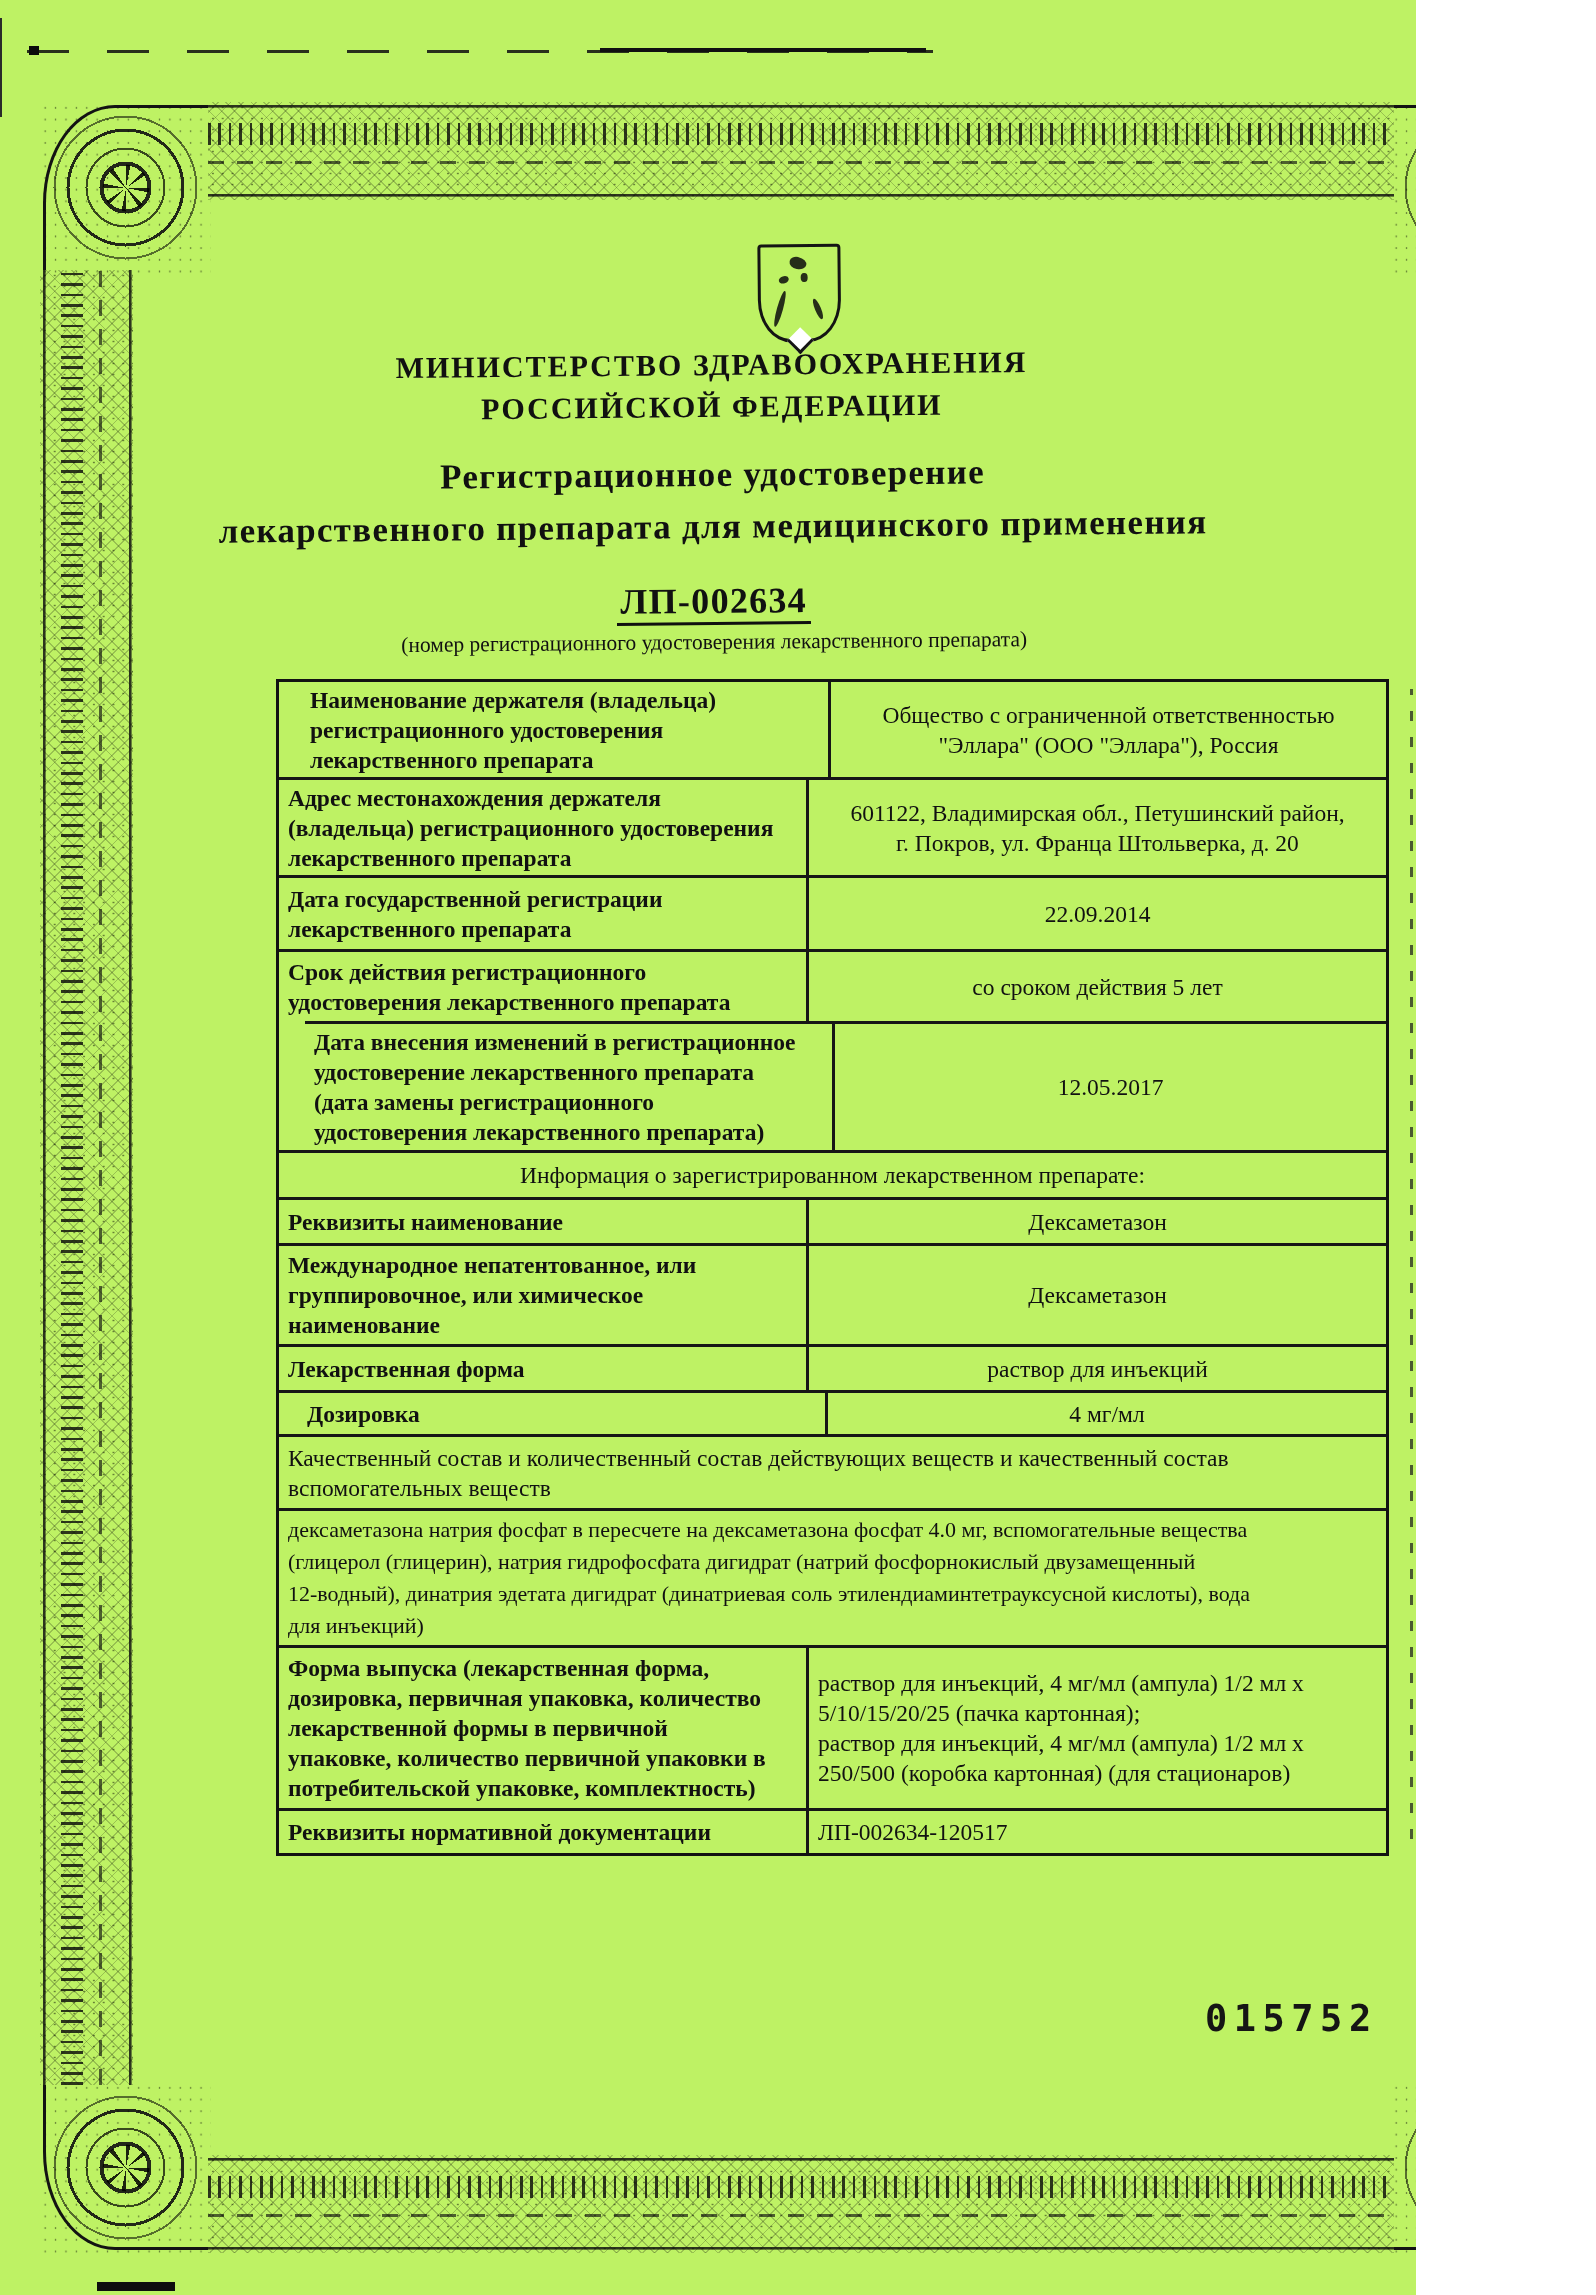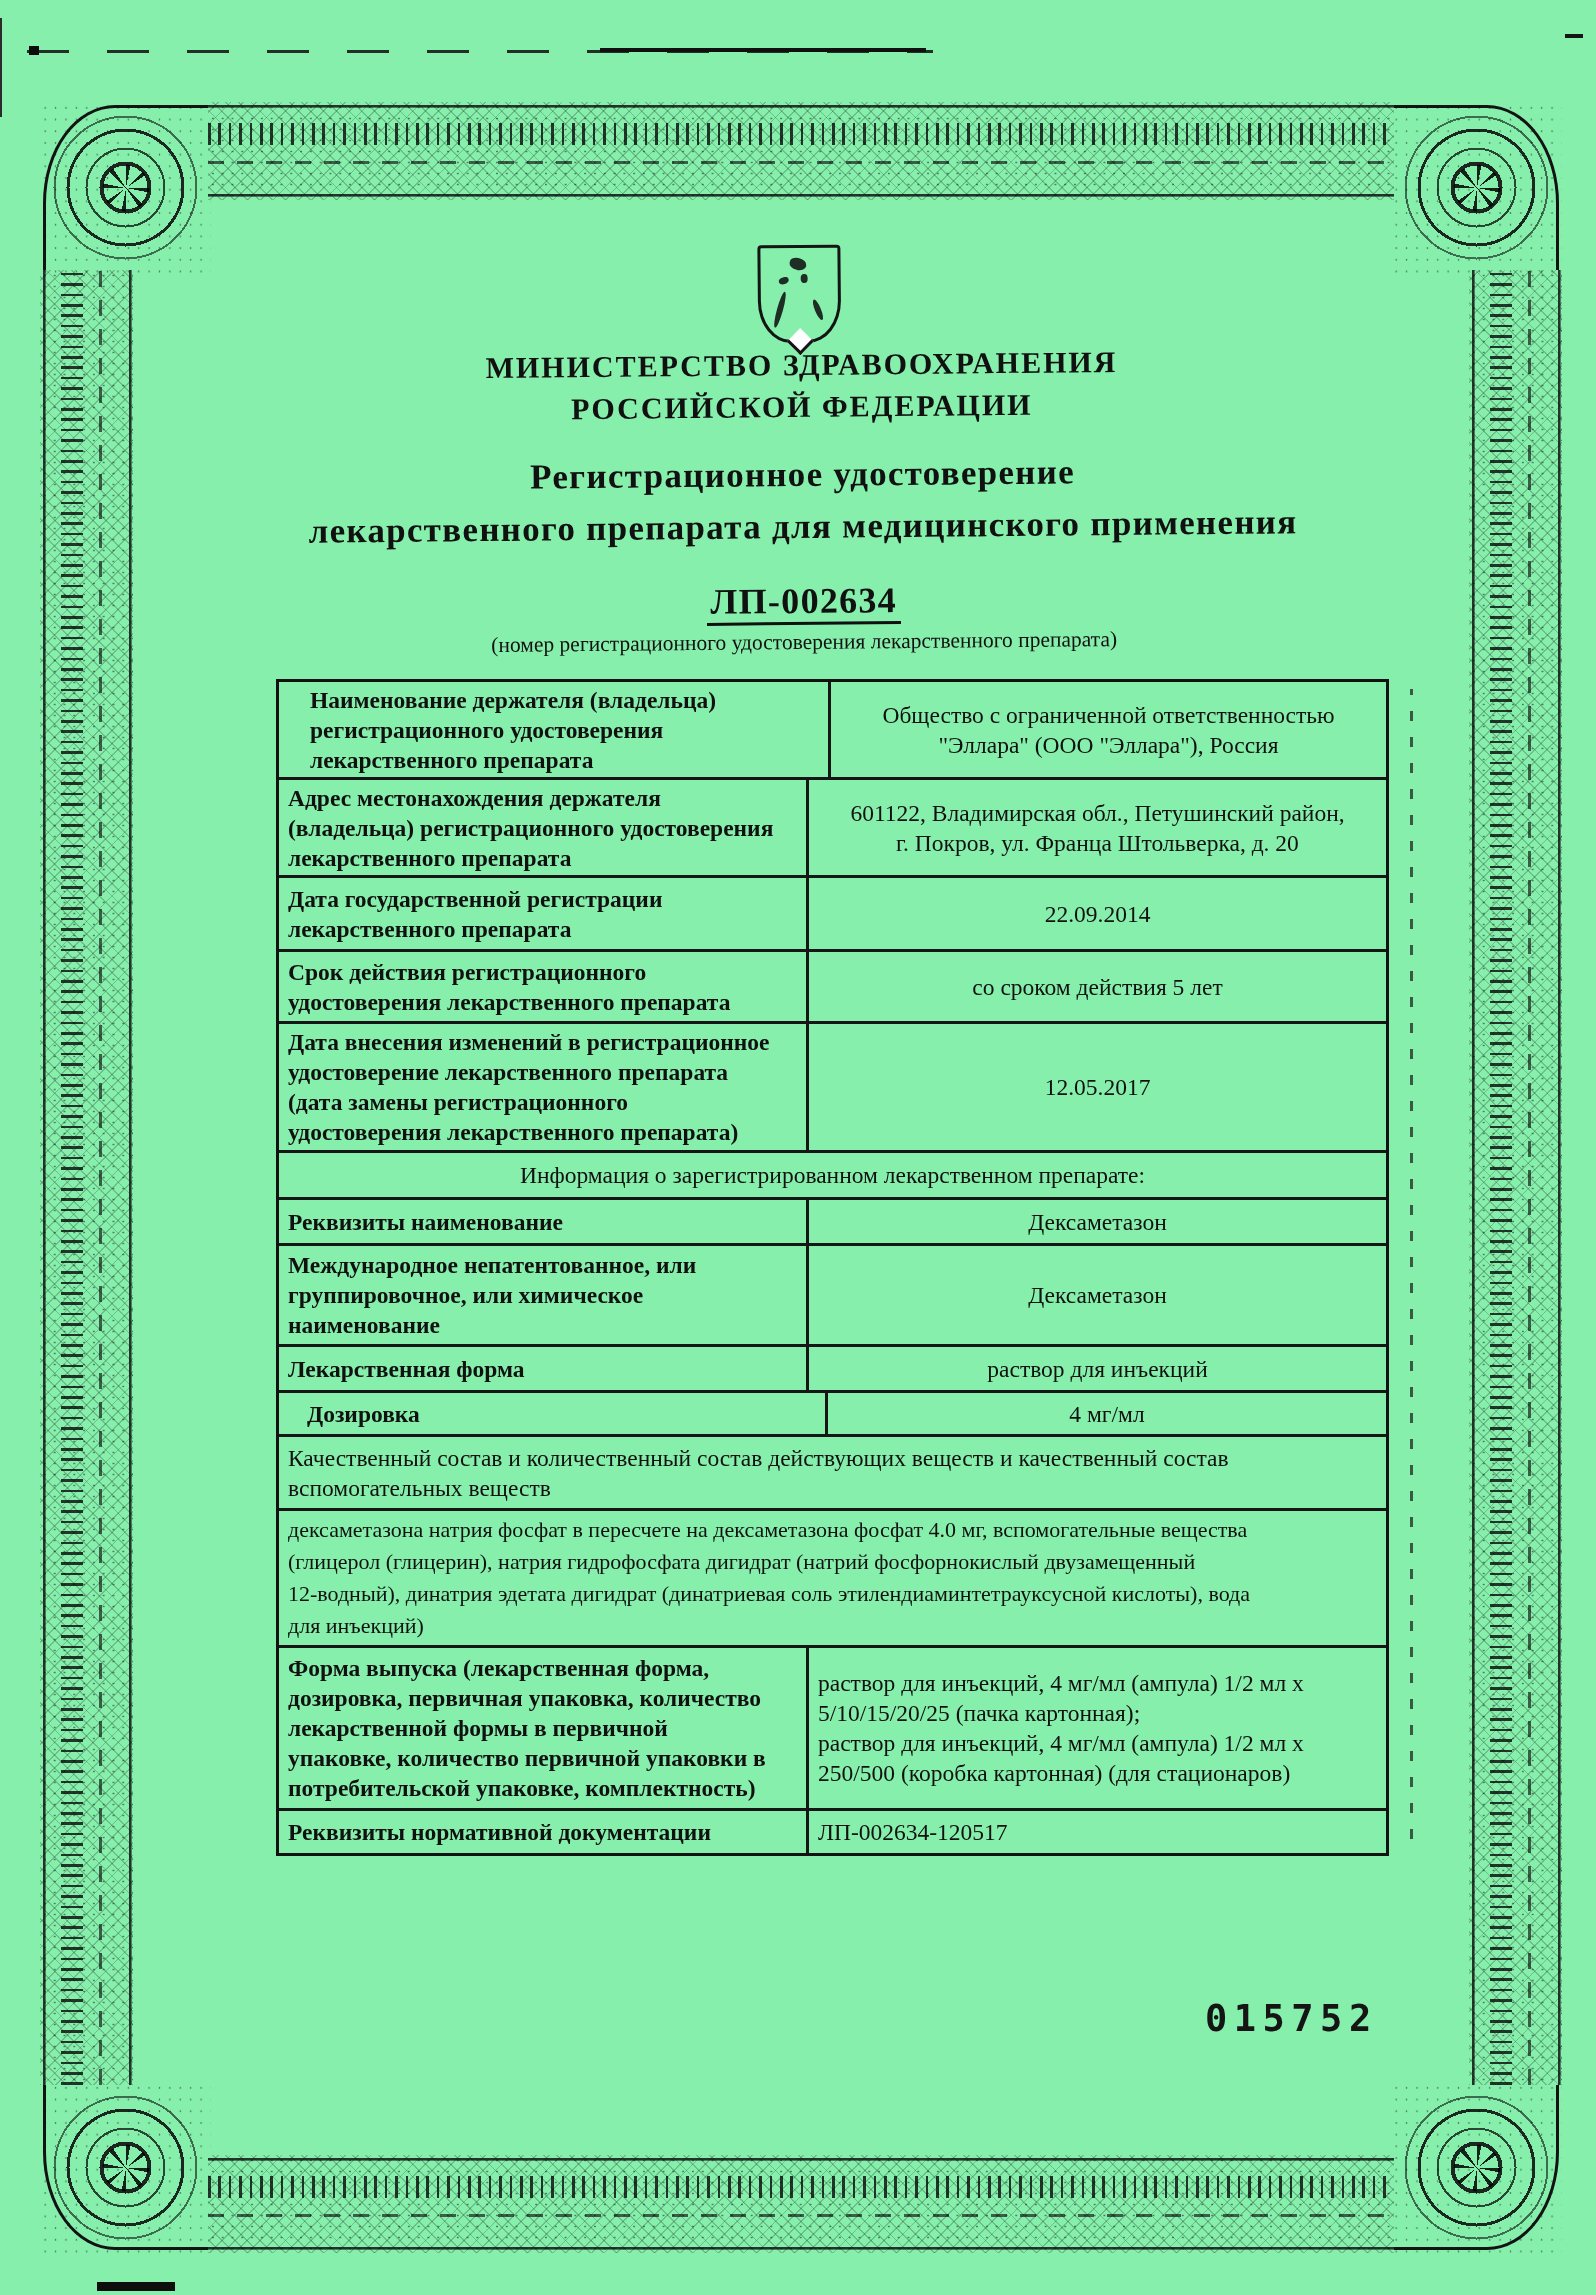--- a/index.html
+++ b/index.html
@@ -1,20 +1,20 @@
 <!DOCTYPE html>
 <html style="font-size:10.4px"><head>
 <meta charset="utf-8">
 <style>
   * { box-sizing: border-box; margin: 0; padding: 0; }
   html,body { background:#ffffff; }
   .page {
     position: relative;
-    width: 1596px; height: 2295px;
-    background: #86efac;
+    width: 1416px; height: 2295px;
+    background: #bef264;
     overflow: hidden;
     font-family: "Liberation Serif", serif;
     color: #111111;
   }
 
   
   .artifact { position:absolute; }
   .a-hdash { left:27px; top:50px; width:906px; height:3.3px;
     background: repeating-linear-gradient(90deg, rgba(15,15,15,.85) 0 42px, transparent 42px 80px); }
   .a-hsolid { left:600px; top:48px; width:326px; height:3.9px; background:#101010; }
@@ -121,21 +121,21 @@
   .value.left { justify-content:flex-start; text-align:left; }
   .full { flex:1 1 100%; }
   .center { justify-content:center; text-align:center; }
   .bold { font-weight:400; }
   .comptext { font-size:22px; line-height:32px; }
 
   .r-holder   { min-height:92px; }
   .r-address  { min-height:98px; }
   .r-regdate  { min-height:74px; }
   .r-validity { min-height:72px; }
-  .r-amend    { min-height:129px; }
+  .r-amend    { min-height:129px;margin-left:26px; }
   .r-info     { min-height:47px; }
   .r-trade    { min-height:46px; }
   .r-inn      { min-height:101px; }
   .r-dosform  { min-height:46px; }
   .r-dosage   { min-height:44px;padding-left:19px; }
   .r-comph    { min-height:74px; }
   .r-compt    { min-height:132px; }
   .r-release  { min-height:163px; }
   .r-norm     { min-height:45px; }
 

